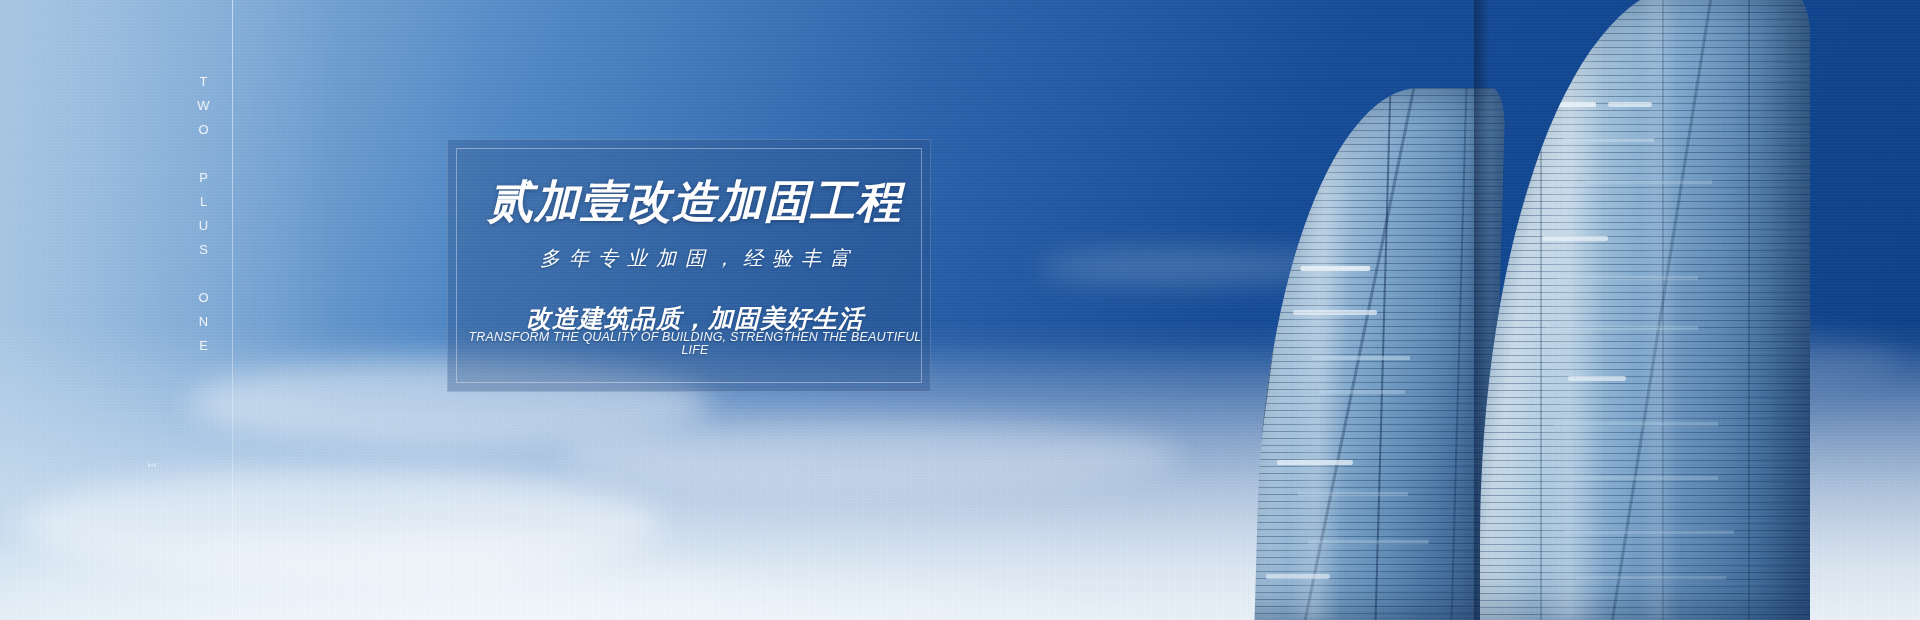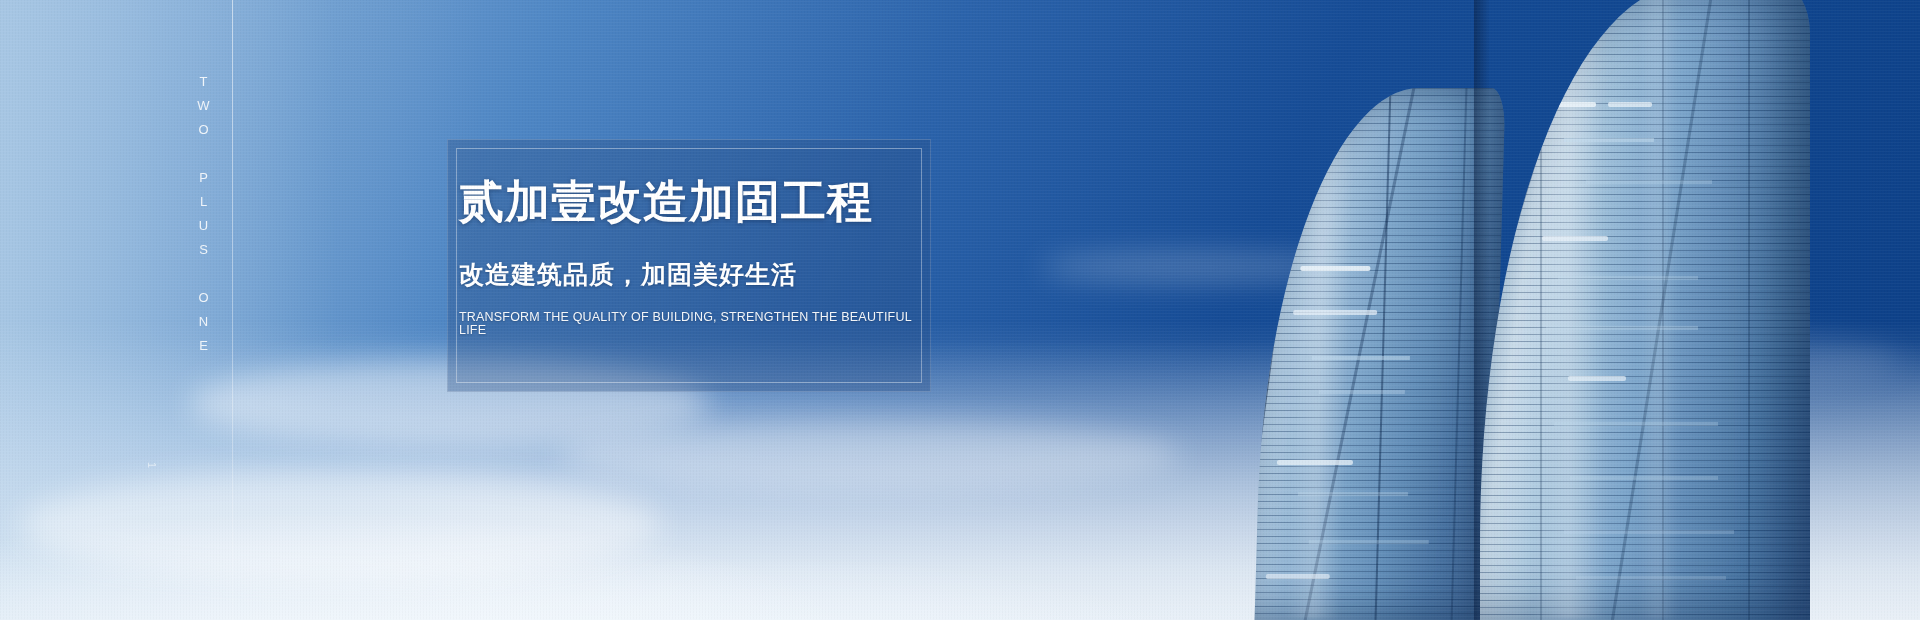--- a/index.html
+++ b/index.html
@@ -213,21 +213,23 @@
   .panel-inner-rule {
     position: absolute;
     left: 9px; top: 9px; right: 9px; bottom: 9px;
     border: 1px solid rgba(255,255,255,0.38);
     pointer-events: none;
   }
   .panel-content {
     position: absolute;
     left: 12px; right: 0;
     top: 0;
+    text-align: center;
     color: #ffffff;
+    font-style: italic;
   }
   .headline {
     margin-top: 40px;
     font-size: 45px;
     font-weight: 700;
     letter-spacing: 1px;
     line-height: 1;
     text-shadow: 0 1px 4px rgba(10,32,66,0.45);
   }
   .subline {
@@ -241,21 +243,21 @@
   }
   .tagline {
     margin-top: 38px;
     font-size: 25px;
     font-weight: 700;
     letter-spacing: 1px;
     line-height: 1;
     text-shadow: 0 1px 3px rgba(10,32,66,0.4);
   }
   .eng {
-    margin-top: 24px;
+    margin-top: 0;
     font-size: 12.5px;
     font-weight: 400;
     letter-spacing: 0.2px;
     line-height: 1;
     color: rgba(255,255,255,0.95);
     text-shadow: 0 1px 2px rgba(10,32,66,0.35);
   }
 
   .grain {
     position: absolute;
@@ -330,19 +332,20 @@
   </div>
 
   <div class="brand-rule"></div>
   <div class="brand-vertical">TWO PLUS ONE</div>
   <div class="brand-index">1</div>
 
   <div class="panel">
     <div class="panel-inner-rule"></div>
     <div class="panel-content">
       <div class="headline">贰加壹改造加固工程</div>
+      <div class="subline">多年专业加固，经验丰富</div>
       <div class="tagline">改造建筑品质，加固美好生活</div>
       <div class="eng">TRANSFORM THE QUALITY OF BUILDING, STRENGTHEN THE BEAUTIFUL LIFE</div>
     </div>
   </div>
 
   <div class="grain"></div>
 </div>
 
 </body></html>

